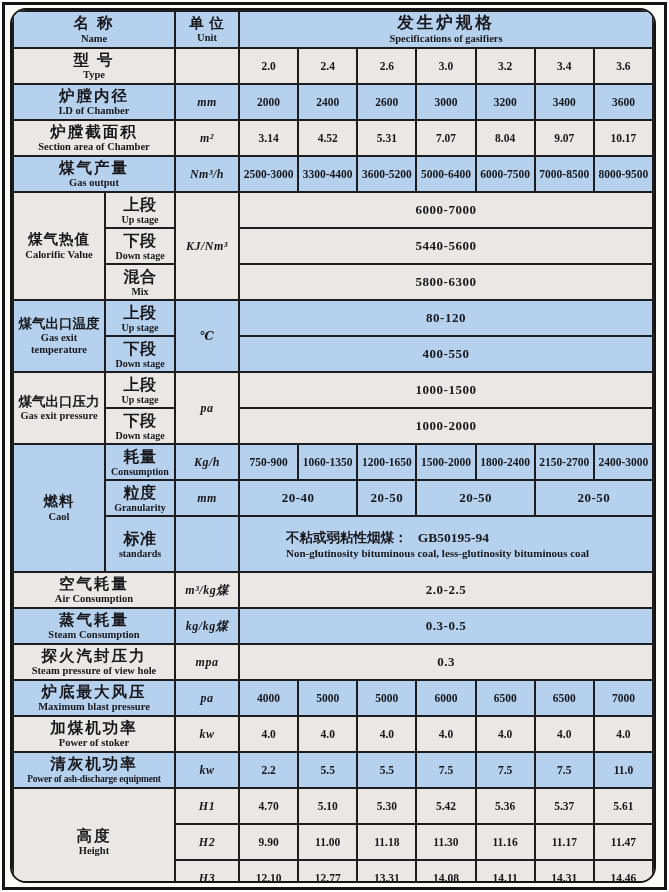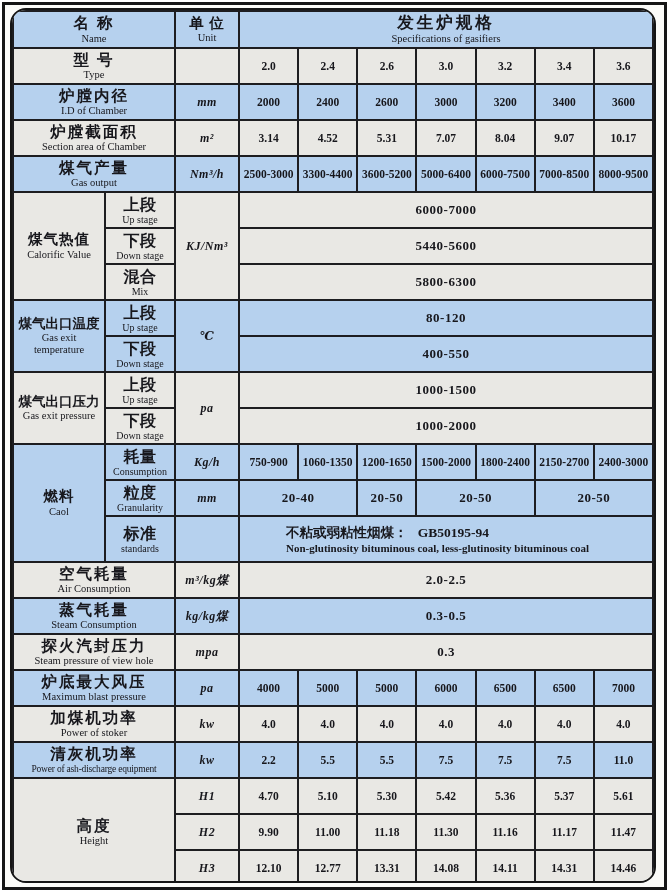--- a/index.html
+++ b/index.html
@@ -12,25 +12,25 @@
   .tbl-wrap{
     position:absolute;left:10px;top:8px;right:13px;bottom:9px;
     border:2.5px solid #151515;border-radius:16px;overflow:hidden;background:#e9e8e4;
   }
   table{width:100%;height:100%;border-collapse:collapse;table-layout:fixed;}
   td{border:2px solid #1d1d20;text-align:center;vertical-align:middle;padding:1px 2px;overflow:hidden;}
   tr.blue td{background:#b6d1ee;}
   tr.gray td{background:#e9e8e4;}
   tr{height:36px;}
   tr.h37{height:37px;}
-  tr.h46{height:46px;}
+  tr.h46{height:56px;}
   .cn{font-size:14.5px;font-weight:bold;letter-spacing:1px;line-height:1.2;white-space:nowrap;text-align:center;}
   .name-wide .cn{font-size:15.5px;letter-spacing:2px;}
   .spec-cn{font-size:16.5px;font-weight:bold;letter-spacing:3px;line-height:1.15;font-family:Liberation Serif, serif;}
-  .en{font-size:10.5px;font-weight:normal;line-height:1.15;}
+  .en{font-size:10.5px;font-weight:bold;line-height:1.15;}
   .en.tiny{font-size:9.5px;letter-spacing:-0.2px;white-space:nowrap;}
   .sub .cn{font-size:16px;letter-spacing:0.5px;}
   .sub .en{font-size:10px;white-space:nowrap;}
   .unit{font-size:12px;font-weight:bold;letter-spacing:0.5px;font-style:italic;}
   .val{font-size:11.5px;font-weight:bold;white-space:nowrap;}
   .valwide{font-size:13px;font-weight:bold;letter-spacing:0.5px;white-space:nowrap;}
   td.std{text-align:left;padding-left:46px;}
   .std1{font-size:13.5px;font-weight:bold;white-space:pre;}
   .std2{font-size:11px;font-weight:bold;white-space:nowrap;}
 </style>

